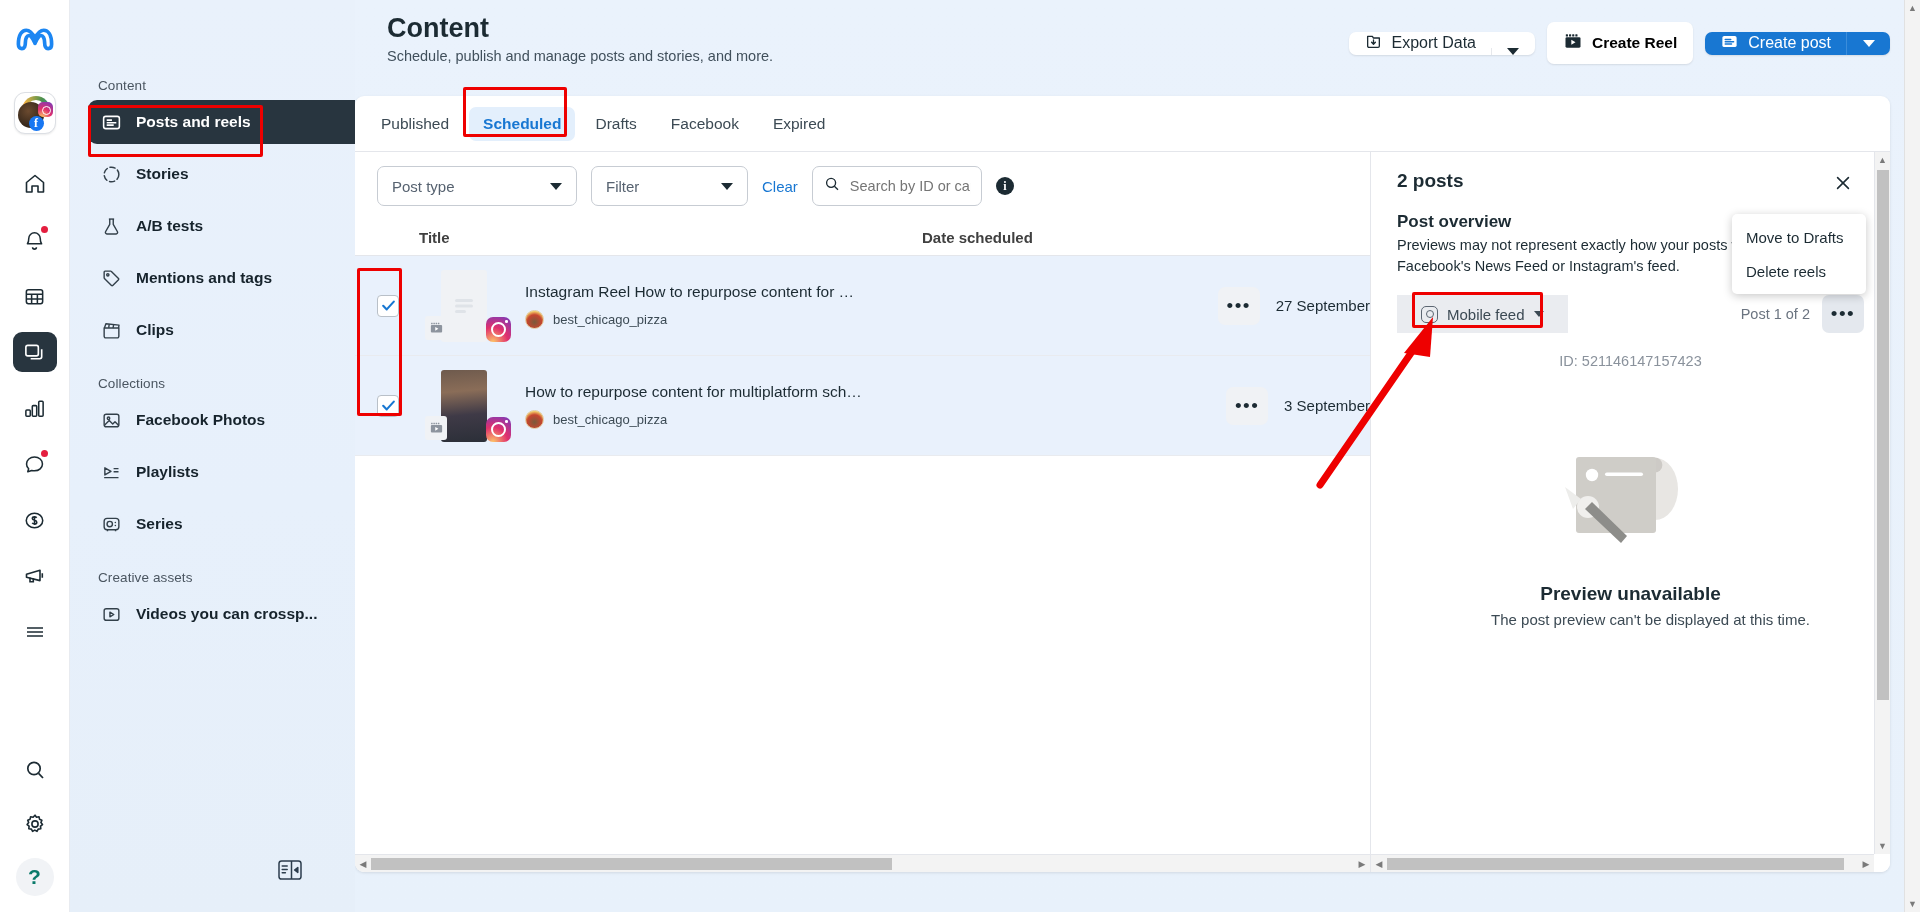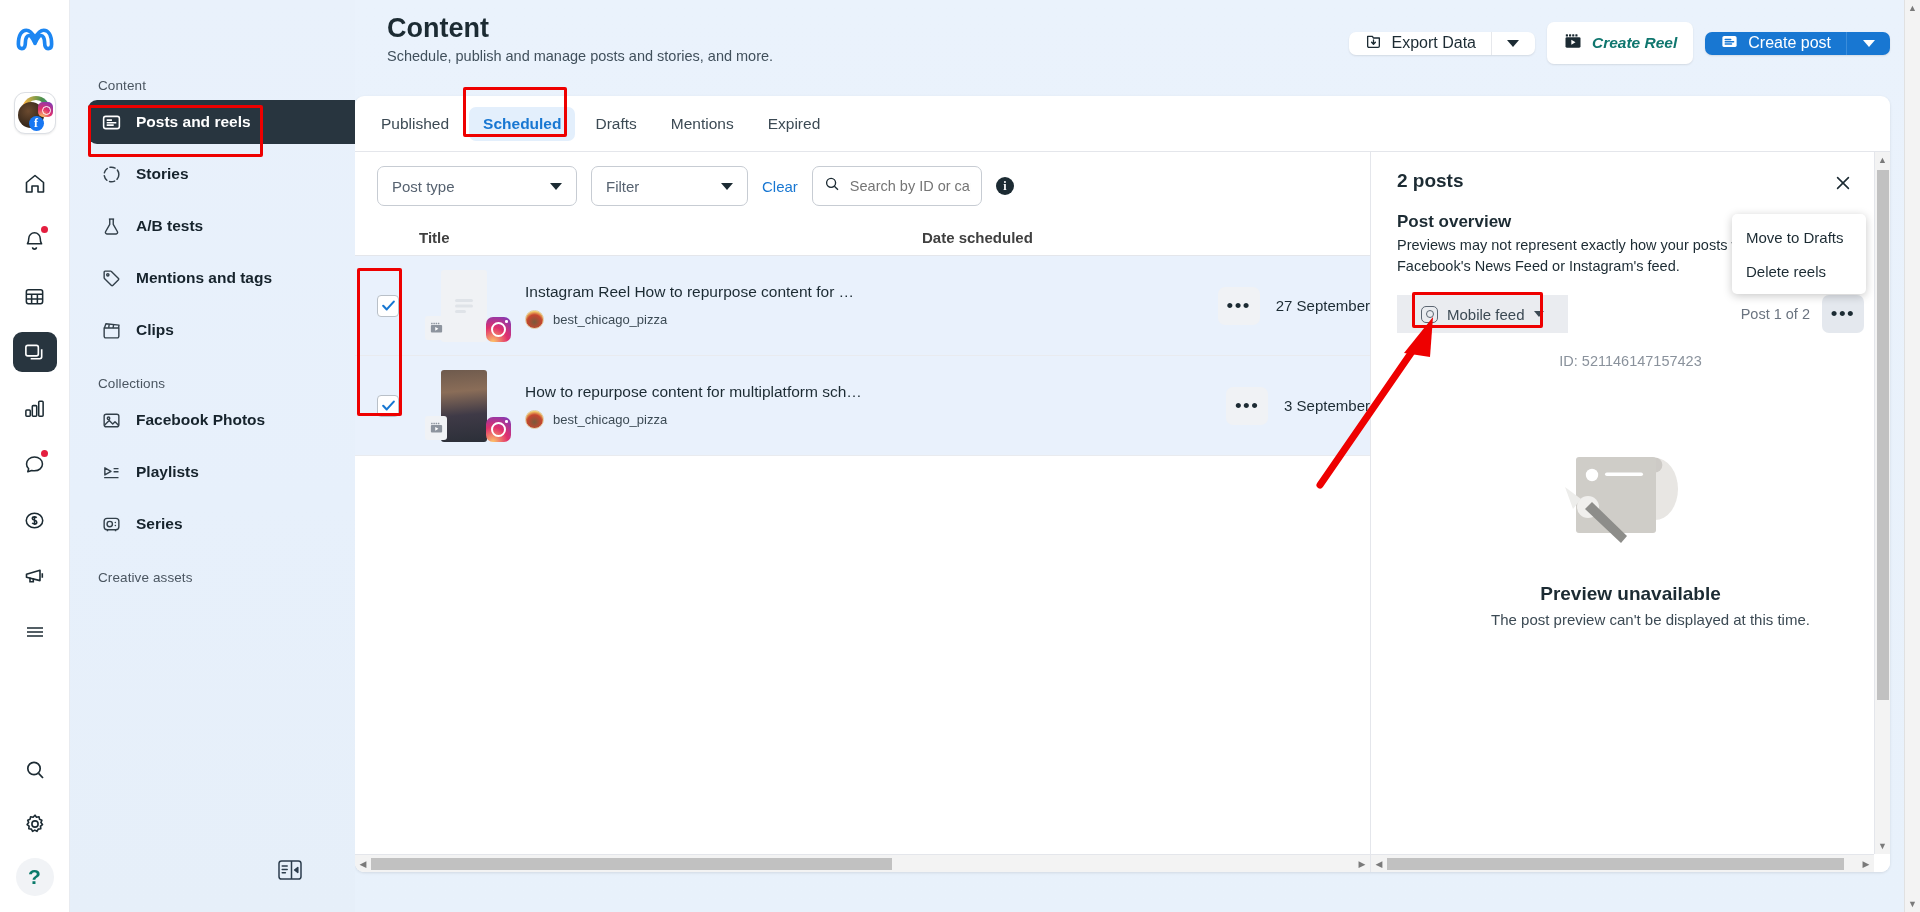--- a/index.html
+++ b/index.html
@@ -128,25 +128,25 @@
   .page-title { font-size: 27px; font-weight: 700; color: #1c2b33; line-height: 1.05; }
   .page-sub { font-size: 14.5px; color: #41505c; margin-top: 5px; }
   .topbar-actions {
     position: absolute; right: 30px; top: 22px;
     display: flex; align-items: center; gap: 12px;
   }
   .btn {
     height: 42px; border-radius: 7px; display: flex; align-items: center;
     font-size: 15.5px; font-weight: 700; cursor: pointer; user-select: none;
   }
-  .btn-white { background: #ffffff; color: #0f766e; box-shadow: 0 1px 2px rgba(0,0,0,.10); font-style: italic; }
+  .btn-white { background: #ffffff; color: #000000; box-shadow: 0 1px 2px rgba(0,0,0,.10); }
   .split { display: flex; align-items: stretch; border-radius: 7px; overflow: hidden; box-shadow: 0 1px 2px rgba(0,0,0,.10); }
   .split .seg1 { display:flex; align-items:center; gap:9px; padding: 0 15px; }
   .split .seg2 { display:flex; align-items:center; justify-content:center; width:44px; border-left:1px solid #e6e8ec; }
-  .split.white { background:#fff; color:#1c2b33; }
+  .split.white { background:#fff; color:#1c2b33;align-items:flex-end; }
   .split.blue { background:#1877d2; color:#ffffff; }
   .split.blue .seg2 { border-left: 1px solid #3b8ddb; }
   .btn-solo { padding: 0 16px; gap: 9px; }
 
   
   .card {
     position: absolute; left: 0px; right: 0; top: 96px; bottom: 40px;
     background: #ffffff;
     border-radius: 9px;
     box-shadow: 0 1px 3px rgba(0,0,0,.10);
@@ -509,20 +509,29 @@
           <circle cx="16.4" cy="13.2" r="0.9" fill="#33404a" stroke="none"></circle>
           <path d="M7.4 18v1.6M16.6 18v1.6"></path>
         </svg>
       </span>
       <span class="nav-label-txt">Series</span>
     </div>
 
     <div class="nav-gap"></div>
     <div class="nav-section-label">Creative assets</div>
 
+    <div class="nav-item">
+      <span class="ni">
+        <svg width="21" height="21" viewBox="0 0 24 24" fill="none" stroke="#33404a" stroke-width="1.6">
+          <rect x="3.6" y="5.4" width="16.8" height="13.2" rx="2.4"></rect>
+          <path d="M10.2 9.4v5.2l4.4-2.6z" stroke-linejoin="round"></path>
+        </svg>
+      </span>
+      <span class="nav-label-txt">Videos you can crossp...</span>
+    </div>
 
     <div class="panel-toggle">
       <svg width="26" height="24" viewBox="0 0 26 24" fill="none" stroke="#2c3d4d" stroke-width="1.5">
         <rect x="2" y="3" width="22" height="18" rx="2.6"></rect>
         <path d="M14.5 3v18"></path>
         <path d="M5.2 8h5M5.2 11.4h5M5.2 14.8h3.2" stroke-linecap="round"></path>
         <path d="M20.8 9.6 17.6 12l3.2 2.4z" fill="#2c3d4d" stroke-linejoin="round"></path>
       </svg>
     </div>
   </div>
@@ -581,21 +590,21 @@
         </div>
       </div>
     </div>
 
     <div class="card">
 
       <div class="tabs">
         <div class="tab">Published</div>
         <div class="tab active">Scheduled</div>
         <div class="tab">Drafts</div>
-        <div class="tab">Mentions</div>
+        <div class="tab">Facebook</div>
         <div class="tab">Expired</div>
       </div>
 
       <div class="card-body">
 
         <div class="list-pane">
 
           <div class="filters">
             <div class="select">
               <span>Post type</span>

